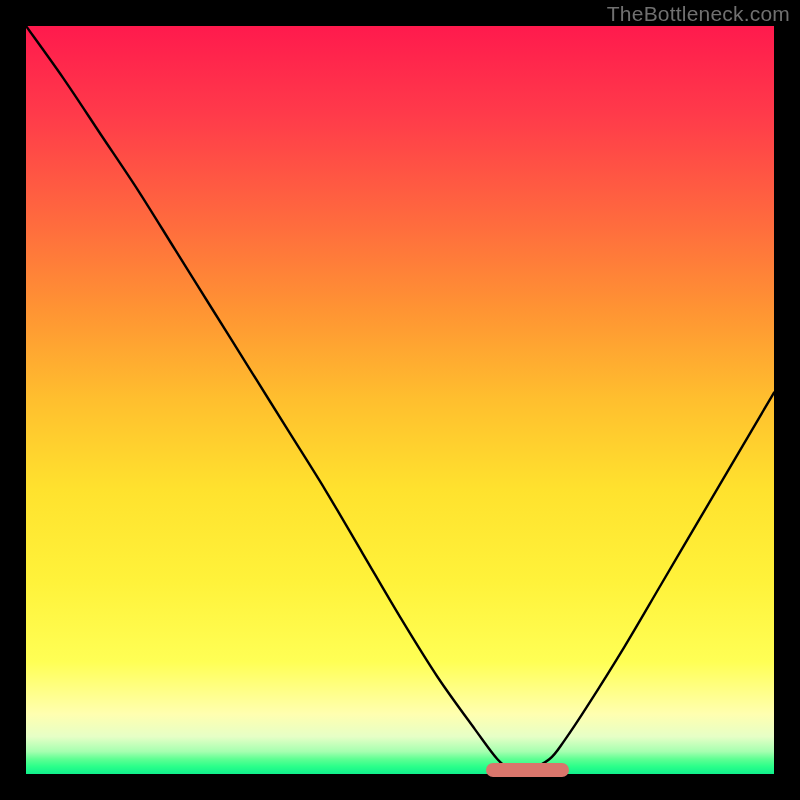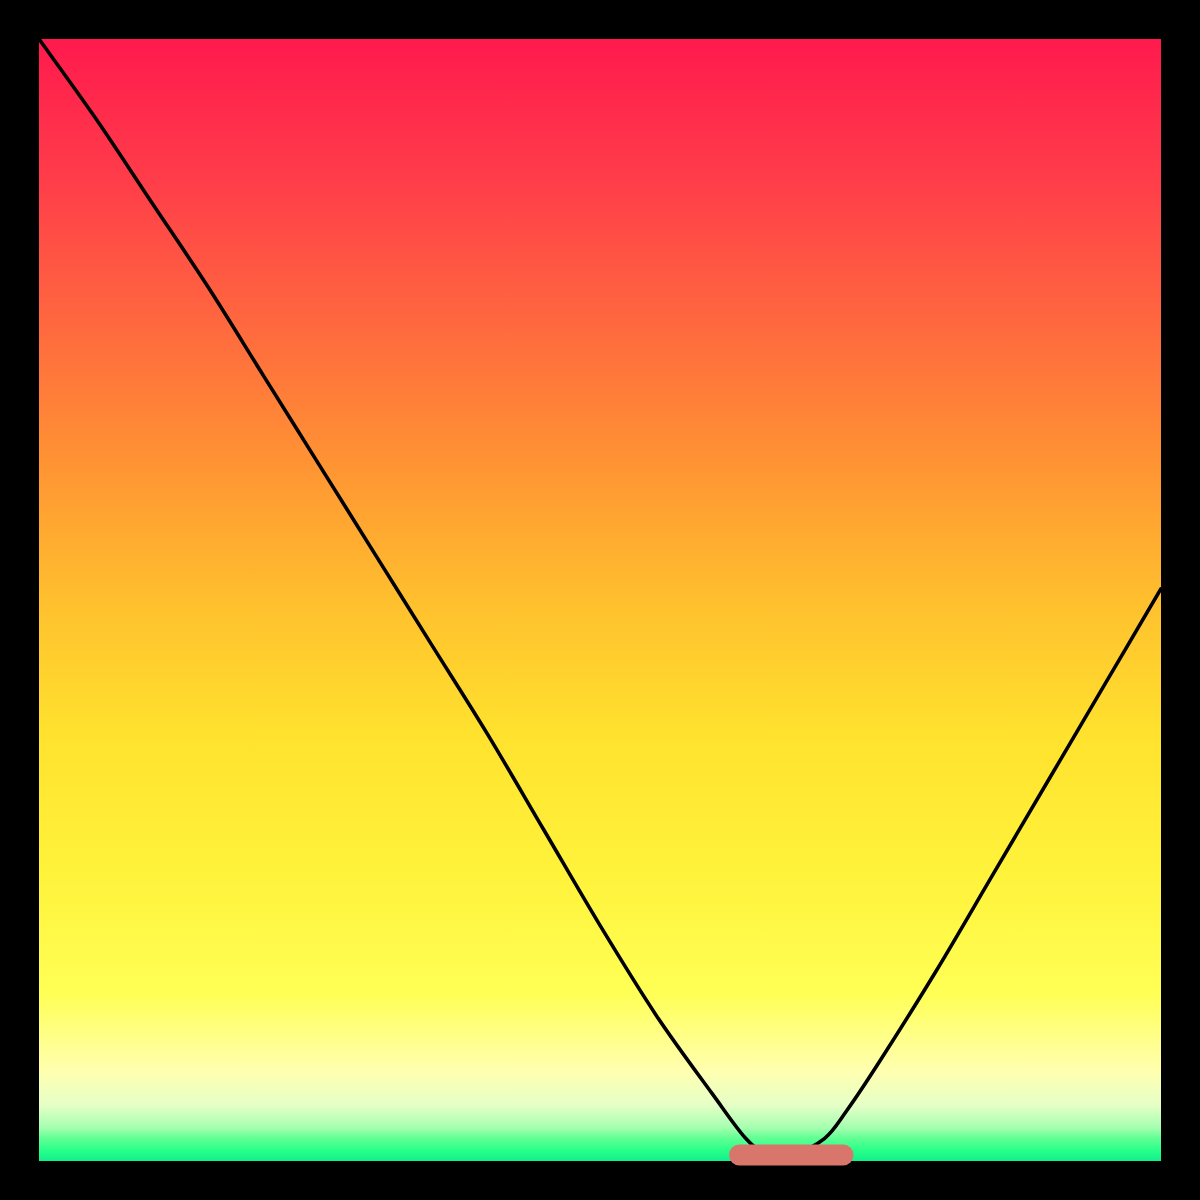--- a/index.html
+++ b/index.html
@@ -59,19 +59,20 @@
     left: 0;
     top: 0;
     width: 748px;
     height: 748px;
   }
 </style>
 </head>
 <body>
 
 <div class="frame">
+  <div class="watermark">TheBottleneck.com</div>
   <div class="plot">
     <svg class="curve" viewBox="0 0 748 748" preserveAspectRatio="none">
       <path id="curve-path" d="M 0.00 0.00 C 6.23 8.73, 24.93 34.28, 37.40 52.36 C 49.87 70.44, 62.33 89.76, 74.80 108.46 C 87.27 127.16, 99.73 145.24, 112.20 164.56 C 124.67 183.88, 137.13 204.45, 149.60 224.40 C 162.07 244.35, 174.53 264.29, 187.00 284.24 C 199.47 304.19, 211.93 324.13, 224.40 344.08 C 236.87 364.03, 249.33 383.97, 261.80 403.92 C 274.27 423.87, 286.73 443.19, 299.20 463.76 C 311.67 484.33, 324.13 506.15, 336.60 527.34 C 349.07 548.53, 361.53 570.35, 374.00 590.92 C 386.47 611.49, 398.93 632.06, 411.40 650.76 C 423.87 669.46, 438.83 689.41, 448.80 703.12 C 458.77 716.83, 465.01 726.18, 471.24 733.04 C 477.47 739.90, 481.21 742.39, 486.20 744.26 C 491.19 746.13, 494.93 746.13, 501.16 744.26 C 507.39 742.39, 517.37 738.03, 523.60 733.04 C 529.83 728.05, 532.33 723.07, 538.56 714.34 C 544.79 705.61, 551.03 696.26, 561.00 680.68 C 570.97 665.10, 585.93 641.41, 598.40 620.84 C 610.87 600.27, 623.33 578.45, 635.80 557.26 C 648.27 536.07, 660.73 514.87, 673.20 493.68 C 685.67 472.49, 698.13 451.29, 710.60 430.10 C 723.07 408.91, 741.77 377.12, 748.00 366.52" fill="none" stroke="#000" stroke-width="2.4" stroke-linejoin="round" stroke-linecap="round"></path>
     </svg>
     <div id="salmon" class="salmon-band" style="left: 459.76px; width: 82.8px; top: 737.26px; height: 14px;"></div>
   </div>
 </div>
 
 </body></html>

